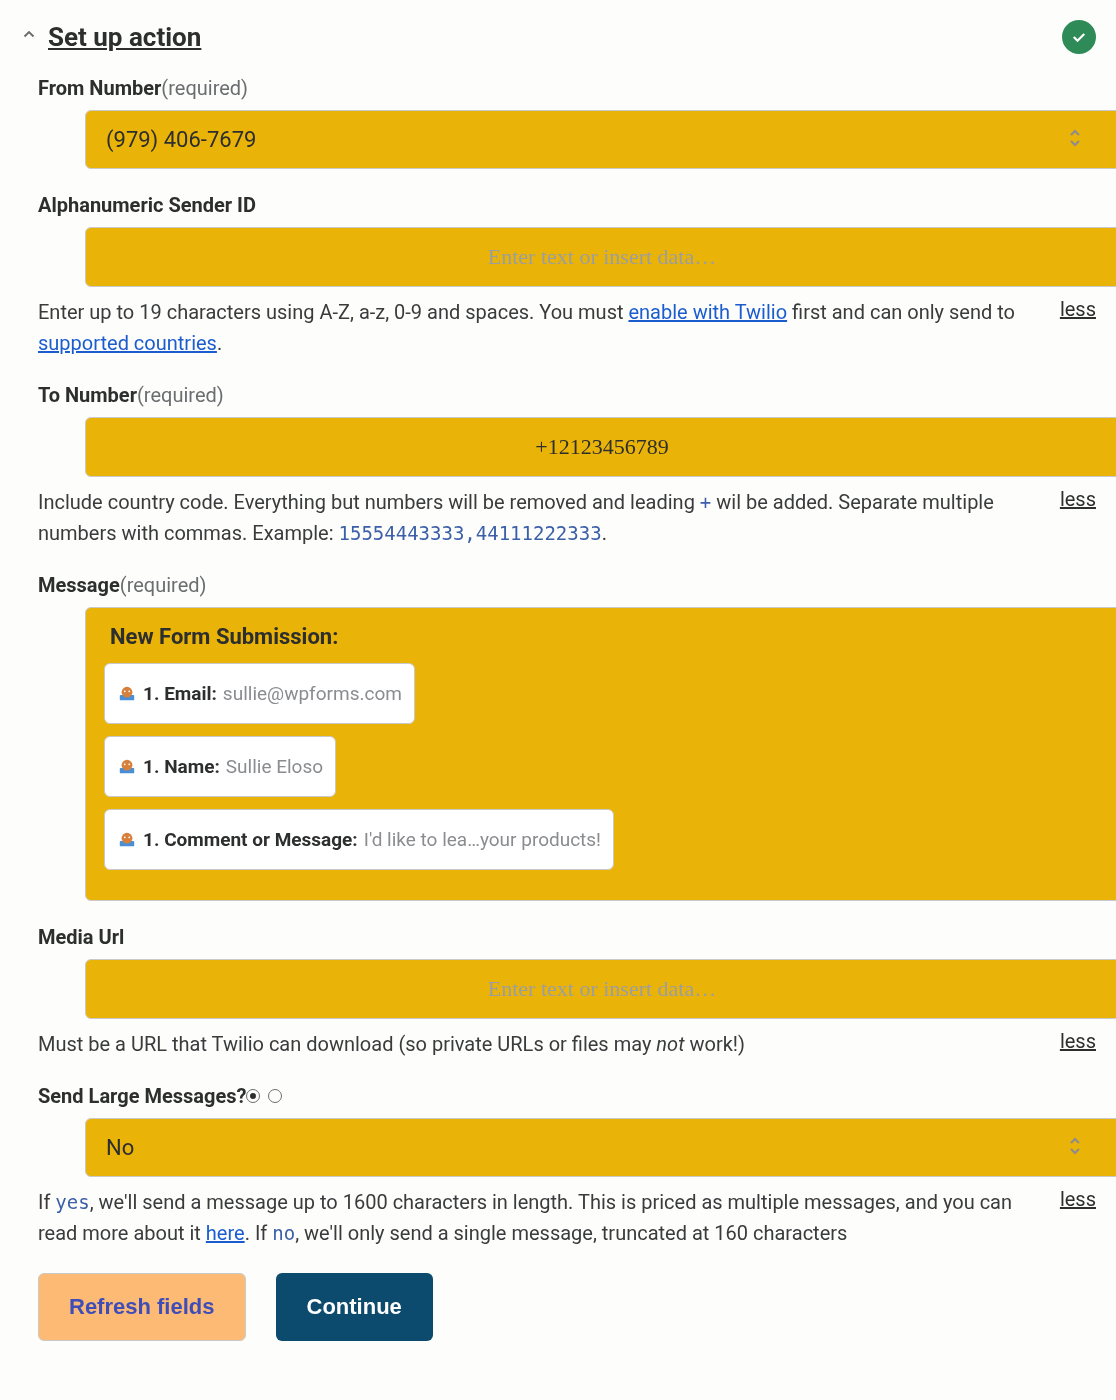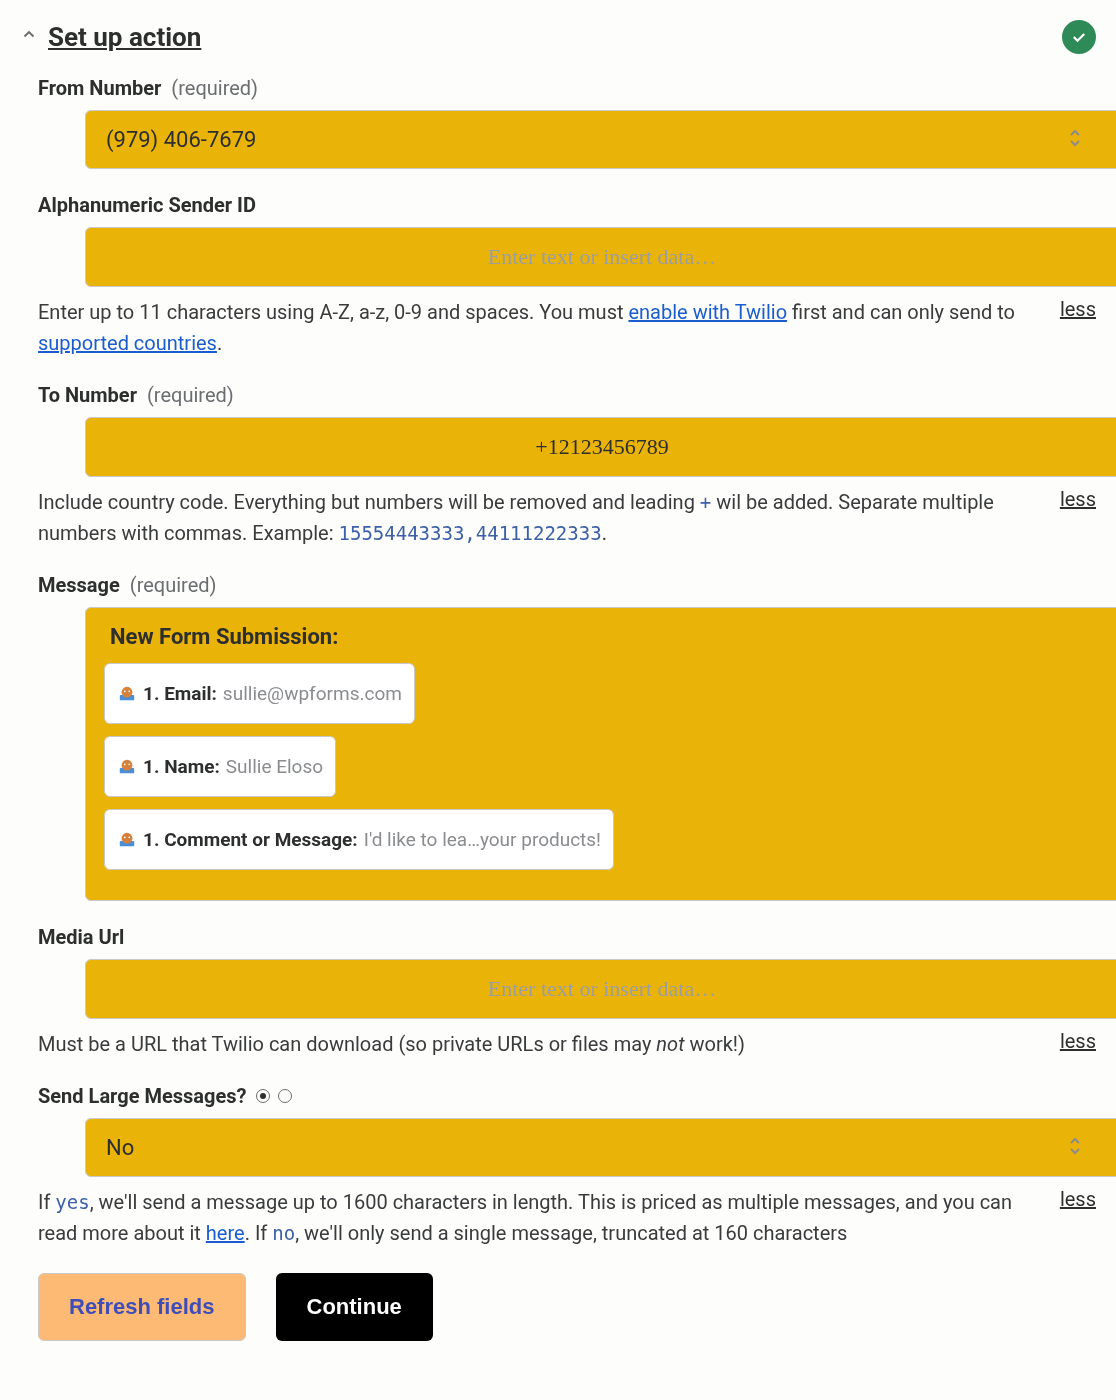--- a/index.html
+++ b/index.html
@@ -44,21 +44,20 @@
   }
   .form-body {
     padding-left: 18px;
   }
   .field-group {
     margin-bottom: 24px;
   }
   .field-label-row {
     display: flex;
     align-items: center;
-    gap: 10px;
     margin-bottom: 10px;
   }
   .field-label {
     font-size: 20px;
     font-weight: 700;
     color: #2d2e2e;
   }
   .req {
     font-size: 20px;
     color: #6b6d70;
@@ -160,21 +159,21 @@
     padding:20px 30px;
     cursor:pointer;
     border:1px solid transparent;
   }
   .btn-secondary {
     background:#fdba74;
     color:#3f4db8;
     border:1px solid #c9c9c9;
   }
   .btn-primary {
-    background:#000000;
+    background:#0c4a6e;
     color:#fff;
   }
   .italic { font-style: italic; }
 </style>
 </head>
 <body>
 
 <div class="section-header">
   <div class="section-header-left">
     <span>
@@ -209,21 +208,21 @@
     </div>
   </div>
 
   <div class="field-group">
     <div class="field-label-row">
       <span class="field-label">Alphanumeric Sender ID</span>
     </div>
     <input class="text-input" type="text" placeholder="Enter text or insert data…" style="">
     <div class="help-row">
       <div class="help-text">
-        <span>Enter up to 11 characters using A-Z, a-z, 0-9 and spaces. You must </span><a href="#">enable with Twilio</a><span> first and can only send to </span><a href="#">supported countries</a><span>.</span>
+        <span>Enter up to 19 characters using A-Z, a-z, 0-9 and spaces. You must </span><a href="#">enable with Twilio</a><span> first and can only send to </span><a href="#">supported countries</a><span>.</span>
       </div>
       <a href="#" class="less-link">less</a>
     </div>
   </div>
 
   <div class="field-group">
     <div class="field-label-row">
       <span class="field-label">To Number</span>
       <span class="req">(required)</span>
     </div>

